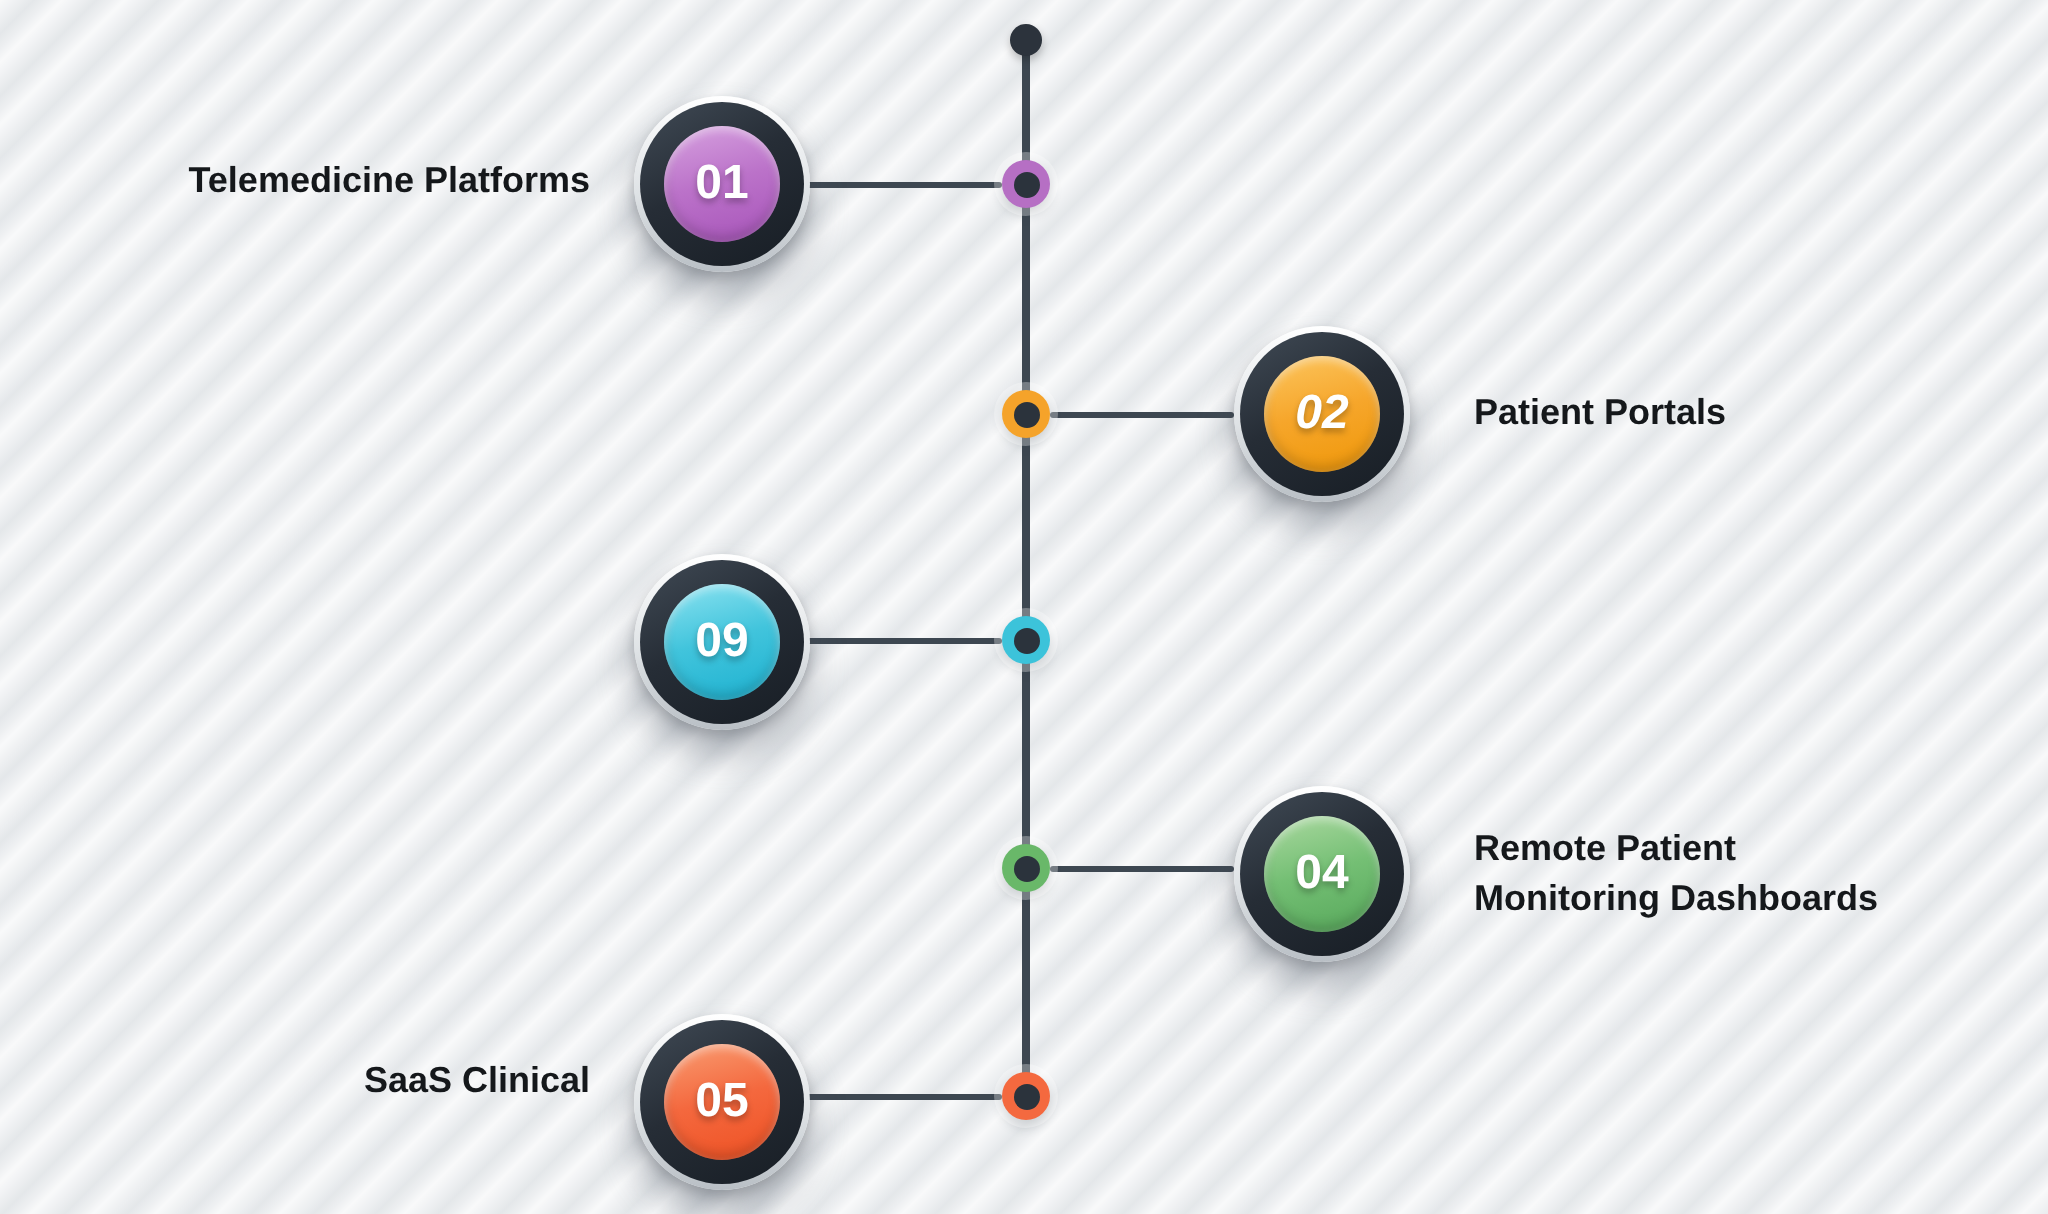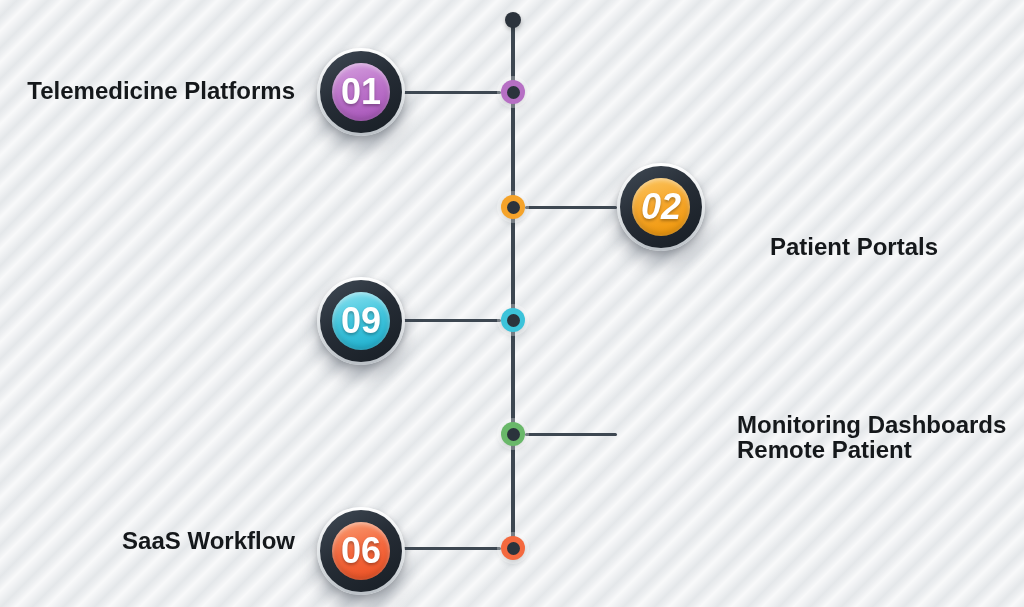--- a/index.html
+++ b/index.html
@@ -87,21 +87,21 @@
     background: linear-gradient(150deg, #414b56 0%, #262d36 45%, #171d24 100%);
   }
   .badge-core {
     width: 100%; height: 100%;
     border-radius: 50%;
     display: flex; align-items: center; justify-content: center;
     box-shadow: inset 0 2px 4px rgba(255,255,255,0.45), inset 0 -3px 6px rgba(0,0,0,0.18);
   }
   .badge-number {
     color: #ffffff;
-    font-size: 36px;
+    font-size: 24px;
     font-weight: 700;
     line-height: 1;
     letter-spacing: 0px;
     text-shadow: 0 2px 3px rgba(0,0,0,0.28);
     text-align: right;
   }
   .badge.b1 { left: 317px; top: 48px; }
   .badge.b2 { left: 617px; top: 163px; font-style: italic; }
   .badge.b3 { left: 317px; top: 277px; }
   .badge.b4 { left: 617px; top: 393px; }
@@ -109,30 +109,30 @@
 
   .b1 .badge-core { background: linear-gradient(165deg, #d7a2e0 0%, #bb72c9 48%, #a754b9 100%); }
   .b2 .badge-core { background: linear-gradient(165deg, #fcc65f 0%, #f6a62b 48%, #ef9708 100%); }
   .b3 .badge-core { background: linear-gradient(165deg, #8ce3f1 0%, #41c4dc 48%, #1db1d0 100%); }
   .b4 .badge-core { background: linear-gradient(165deg, #abd9a0 0%, #74bf74 48%, #57a85b 100%); }
   .b5 .badge-core { background: linear-gradient(165deg, #f99e73 0%, #f4683e 48%, #ee5123 100%); }
 
   
   .item-label {
     position: absolute;
-    font-size: 24px;
+    font-size: 18px;
     font-weight: 700;
     color: #15181b;
     line-height: 25px;
     white-space: nowrap;
   }
   .item-label span { display: block; }
   .item-label.align-right { text-align: right; }
   .item-label.l1 { right: 729px; top: 78px; }
-  .item-label.l2 { left: 770px; top: 194px; margin-top: 40px; }
+  .item-label.l2 { left: 737px; top: 194px; }
   .item-label.l3 { right: 729px; top: 305px; }
   .item-label.l4 { left: 737px; top: 412px; }
   .item-label.l5 { right: 729px; top: 528px; }
 </style>
 </head>
 <body>
 
 <div class="canvas">
 
   <div class="vline"></div>
@@ -174,35 +174,42 @@
       </div>
     </div>
   </div>
   <div class="badge b3">
     <div class="badge-dark">
       <div class="badge-core">
         <span class="badge-number">09</span>
       </div>
     </div>
   </div>
+  <div class="badge b4">
+    <div class="badge-dark">
+      <div class="badge-core">
+        <span class="badge-number">04</span>
+      </div>
+    </div>
+  </div>
   <div class="badge b5">
     <div class="badge-dark">
       <div class="badge-core">
-        <span class="badge-number">06</span>
+        <span class="badge-number">05</span>
       </div>
     </div>
   </div>
 
   <div class="item-label align-right l1">
     <span>Telemedicine Platforms</span>
   </div>
   <div class="item-label l2">
     <span>Patient Portals</span>
   </div>
   <div class="item-label l4">
+    <span>Remote Patient</span>
     <span>Monitoring Dashboards</span>
-    <span>Remote Patient</span>
   </div>
   <div class="item-label align-right l5">
-    <span>SaaS Workflow</span>
+    <span>SaaS Clinical</span>
   </div>
 
 </div>
 
 </body></html>

